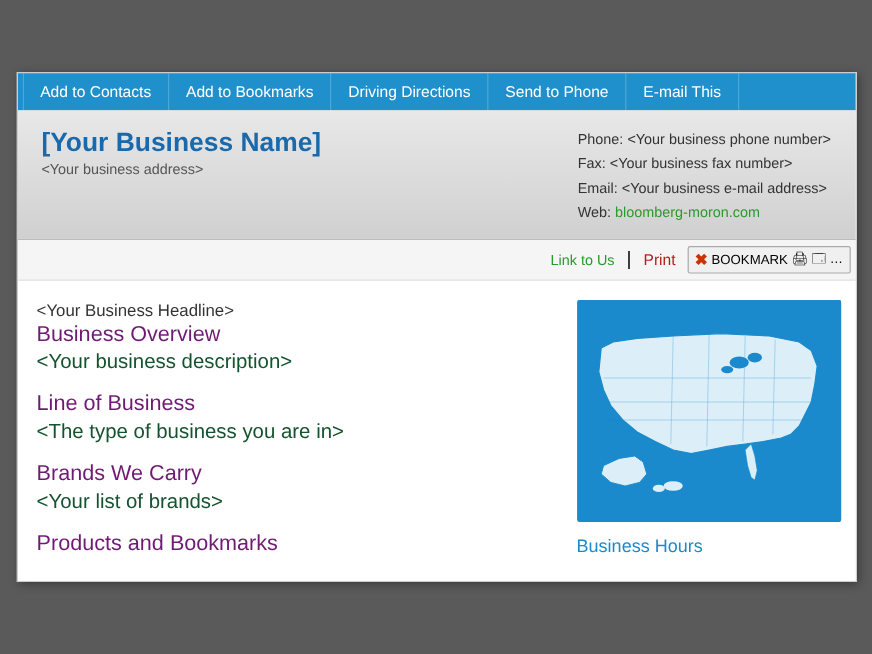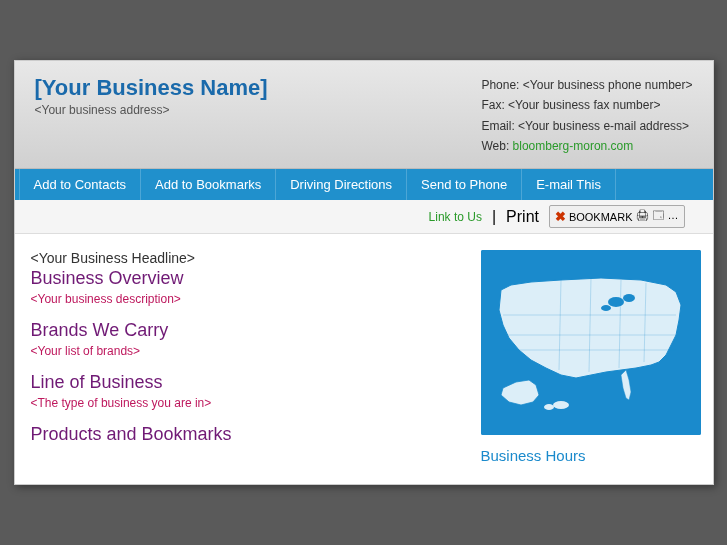--- a/index.html
+++ b/index.html
@@ -62,34 +62,34 @@
       border-right: 1px solid rgba(255,255,255,0.2);
     }
     .nav-item:first-child {
       border-left: 1px solid rgba(255,255,255,0.2);
     }
     
     #toolbar {
       display: flex;
       justify-content: flex-end;
       align-items: center;
-      padding: 5px 28px;
+      padding: 5px 4px;
       gap: 10px;
       background: #f5f5f5;
       border-bottom: 1px solid #ddd;
     }
     .toolbar-link {
       font-size: 12px;
       color: #2a9a2a;
       cursor: pointer;
       text-decoration: none;
     }
     .toolbar-print {
-      font-size: 16px;
-      color: #000000;
+      font-size: 13px;
+      color: #b91c1c;
       cursor: pointer;
     }
     .bookmark-btn {
       display: flex;
       align-items: center;
       background: #f0f0f0;
       border: 1px solid #aaa;
       border-radius: 2px;
       padding: 1px 5px;
       font-size: 11px;
@@ -122,22 +122,22 @@
       color: #333;
       margin-bottom: 2px;
     }
     .section-title {
       font-size: 18px;
       color: #701a75;
       margin-bottom: 3px;
       margin-top: 2px;
     }
     .section-desc {
-      font-size: 12px;
-      color: #be185d;
+      font-size: 17px;
+      color: #14532d;
       margin-bottom: 14px;
     }
     .section-block {
       margin-bottom: 4px;
     }
     
     #map-container {
       width: 100%;
       height: 185px;
       background: #1a8acc;
@@ -159,51 +159,51 @@
       font-size: 12px;
       color: #555;
       margin-bottom: 14px;
     }
   </style>
 </head>
 <body>
 
 <div id="wrapper">
 
-  <div id="header">
-    <div id="header-left">
-      <div class="business-name">[Your Business Name]</div>
-      <div class="business-address">&lt;Your business address&gt;</div>
-    </div>
-    <div id="header-right">
-      <div>
-        <span>Phone:</span>
-        <span>&lt;Your business phone number&gt;</span>
-      </div>
-      <div>
-        <span>Fax:</span>
-        <span>&lt;Your business fax number&gt;</span>
-      </div>
-      <div>
-        <span>Email:</span>
-        <span>&lt;Your business e-mail address&gt;</span>
-      </div>
-      <div>
-        <span>Web:</span>
-        <a class="web-link">bloomberg-moron.com</a>
-      </div>
-    </div>
-  </div>
-
   <div id="navbar">
     <div class="nav-item">Add to Contacts</div>
     <div class="nav-item">Add to Bookmarks</div>
     <div class="nav-item">Driving Directions</div>
     <div class="nav-item">Send to Phone</div>
     <div class="nav-item">E-mail This</div>
+  </div>
+
+  <div id="header">
+    <div id="header-left">
+      <div class="business-name">[Your Business Name]</div>
+      <div class="business-address">&lt;Your business address&gt;</div>
+    </div>
+    <div id="header-right">
+      <div>
+        <span>Phone:</span>
+        <span>&lt;Your business phone number&gt;</span>
+      </div>
+      <div>
+        <span>Fax:</span>
+        <span>&lt;Your business fax number&gt;</span>
+      </div>
+      <div>
+        <span>Email:</span>
+        <span>&lt;Your business e-mail address&gt;</span>
+      </div>
+      <div>
+        <span>Web:</span>
+        <a class="web-link">bloomberg-moron.com</a>
+      </div>
+    </div>
   </div>
 
   <div id="toolbar">
     <a class="toolbar-link">Link to Us</a>
     <span>|</span>
     <span class="toolbar-print">Print</span>
     <div class="bookmark-btn">
       <span class="bookmark-icon">✖</span>
       <span>BOOKMARK</span>
       <span>🖨 🗔 …</span>
@@ -212,26 +212,26 @@
 
   <div id="main">
 
     <div id="content-left">
       <div class="section-block">
         <div class="headline">&lt;Your Business Headline&gt;</div>
         <div class="section-title">Business Overview</div>
         <div class="section-desc">&lt;Your business description&gt;</div>
       </div>
       <div class="section-block">
+        <div class="section-title">Line of Business</div>
+        <div class="section-desc">&lt;The type of business you are in&gt;</div>
+      </div>
+      <div class="section-block">
         <div class="section-title">Brands We Carry</div>
         <div class="section-desc">&lt;Your list of brands&gt;</div>
-      </div>
-      <div class="section-block">
-        <div class="section-title">Line of Business</div>
-        <div class="section-desc">&lt;The type of business you are in&gt;</div>
       </div>
       <div class="section-block">
         <div class="section-title">Products and Bookmarks</div>
       </div>
     </div>
 
     <div id="content-right">
       <div id="map-container">
         
         <svg viewBox="0 0 220 185" xmlns="http://www.w3.org/2000/svg">

